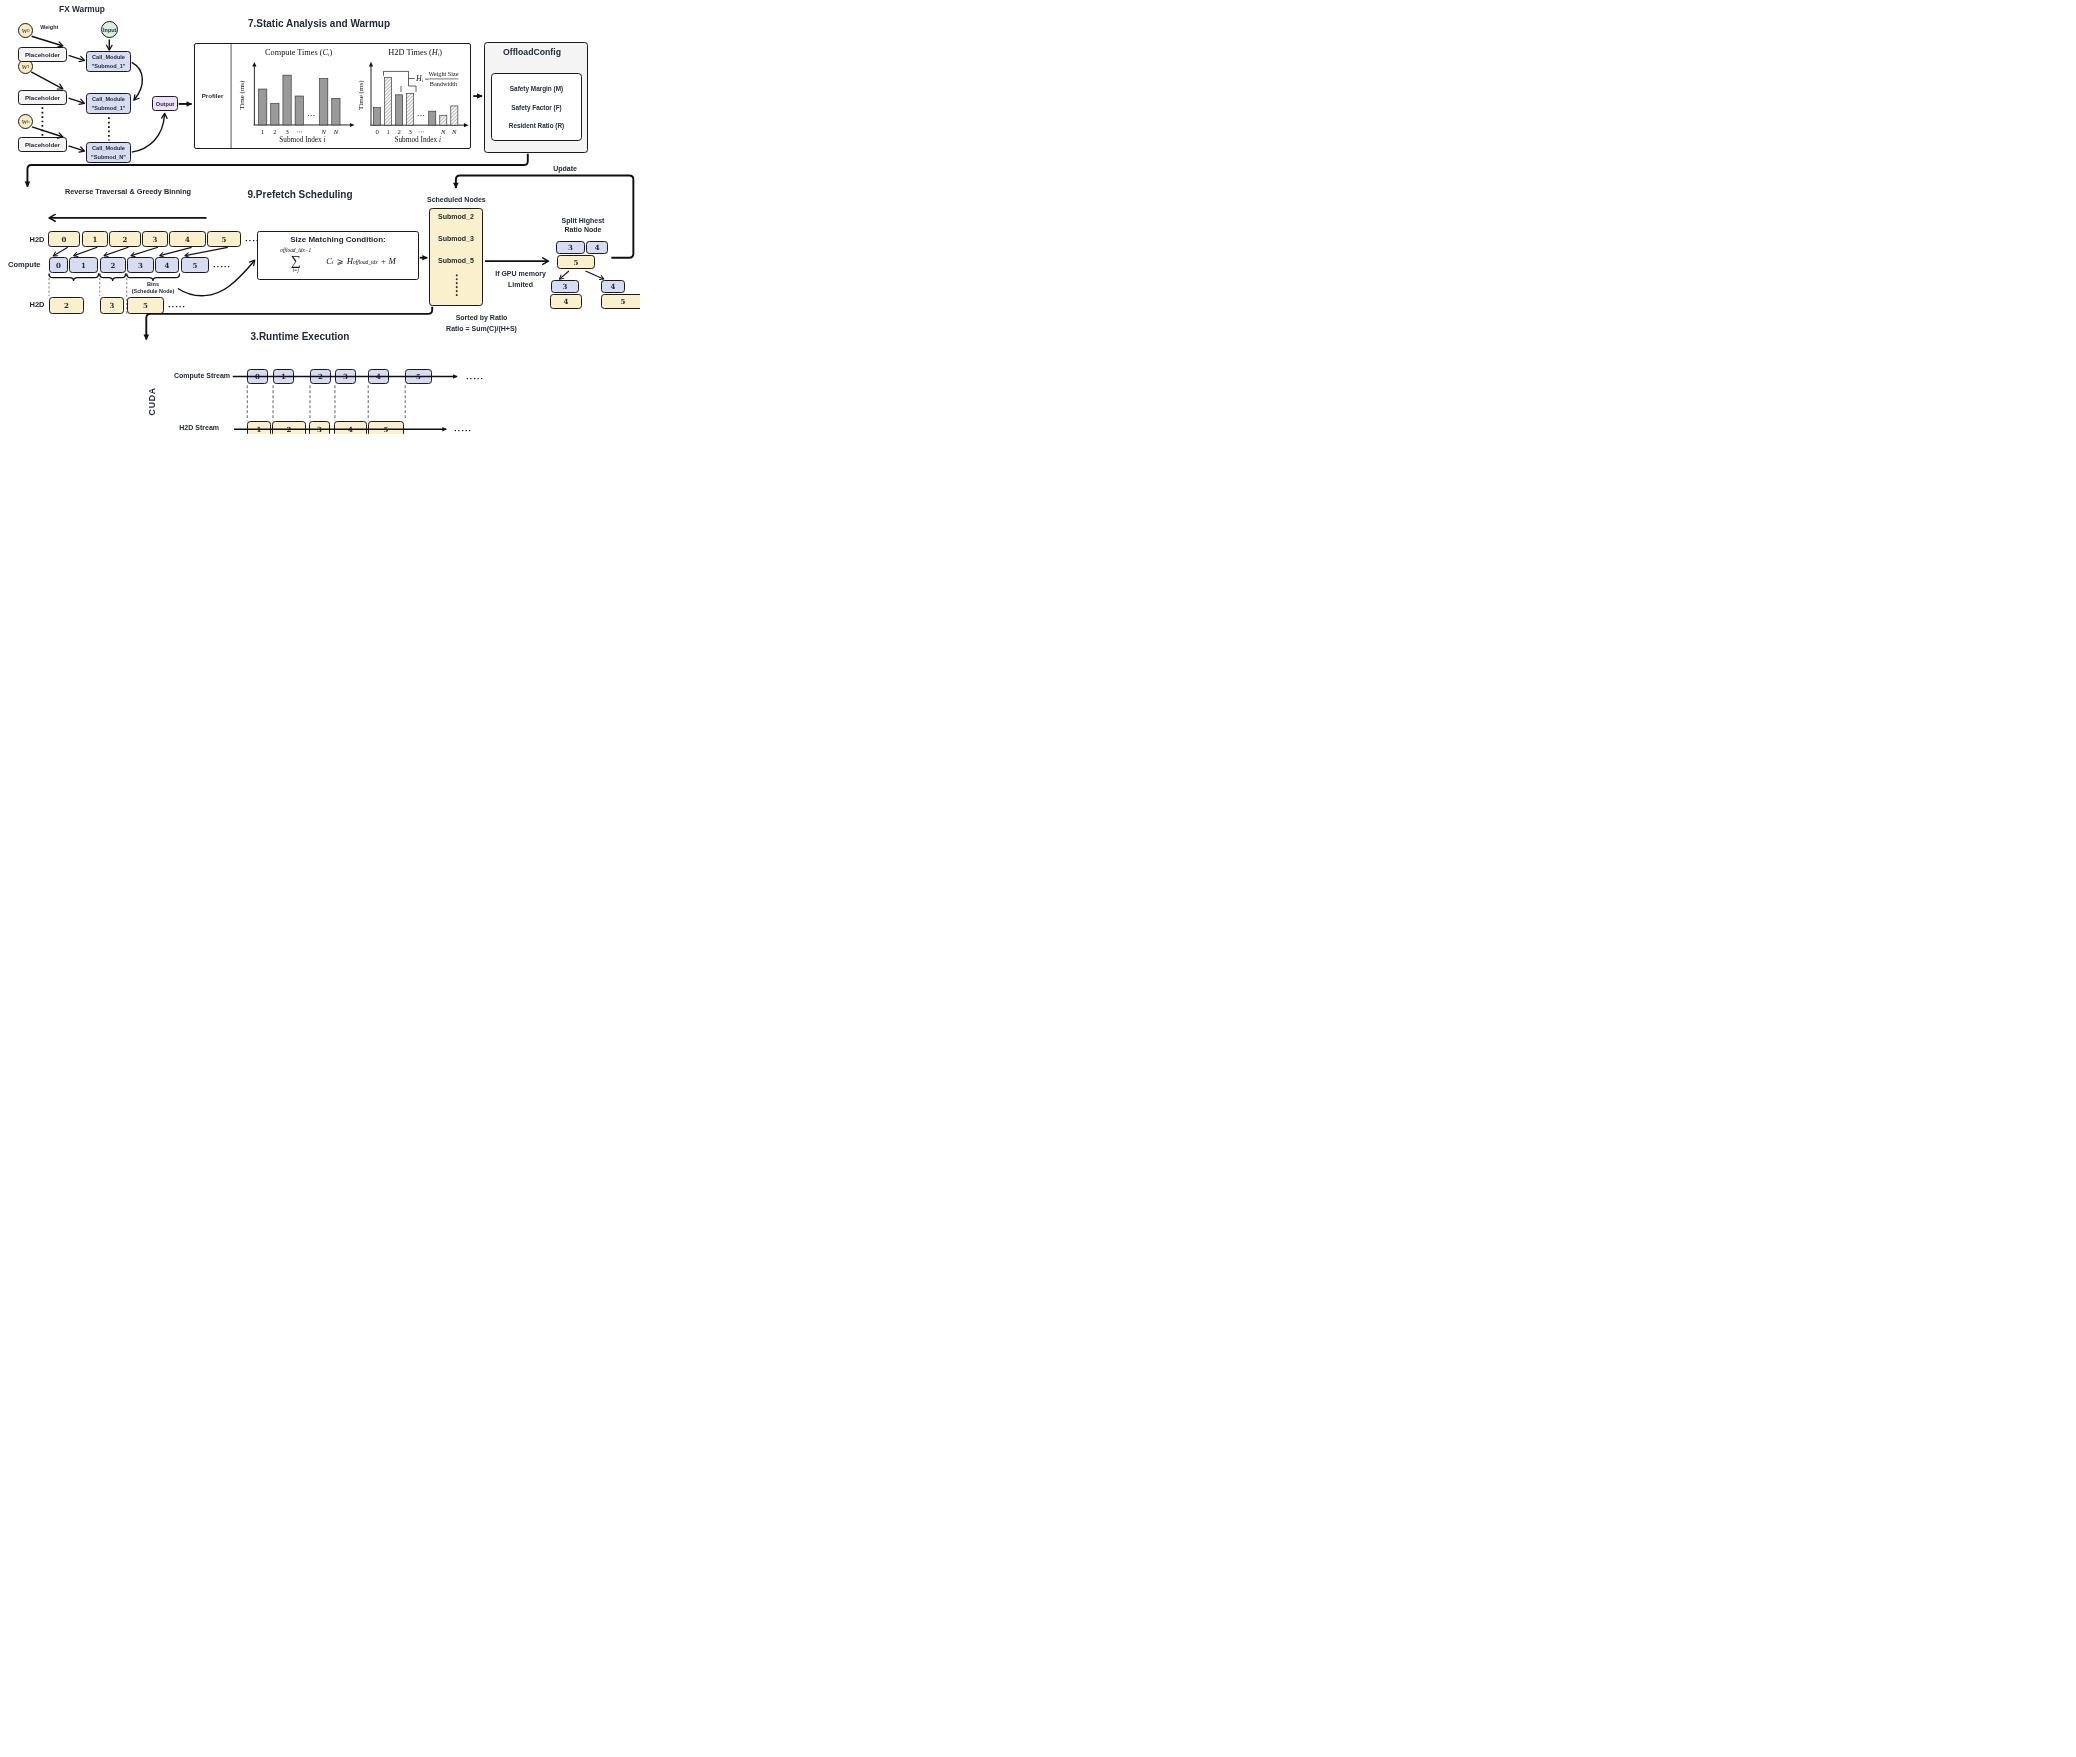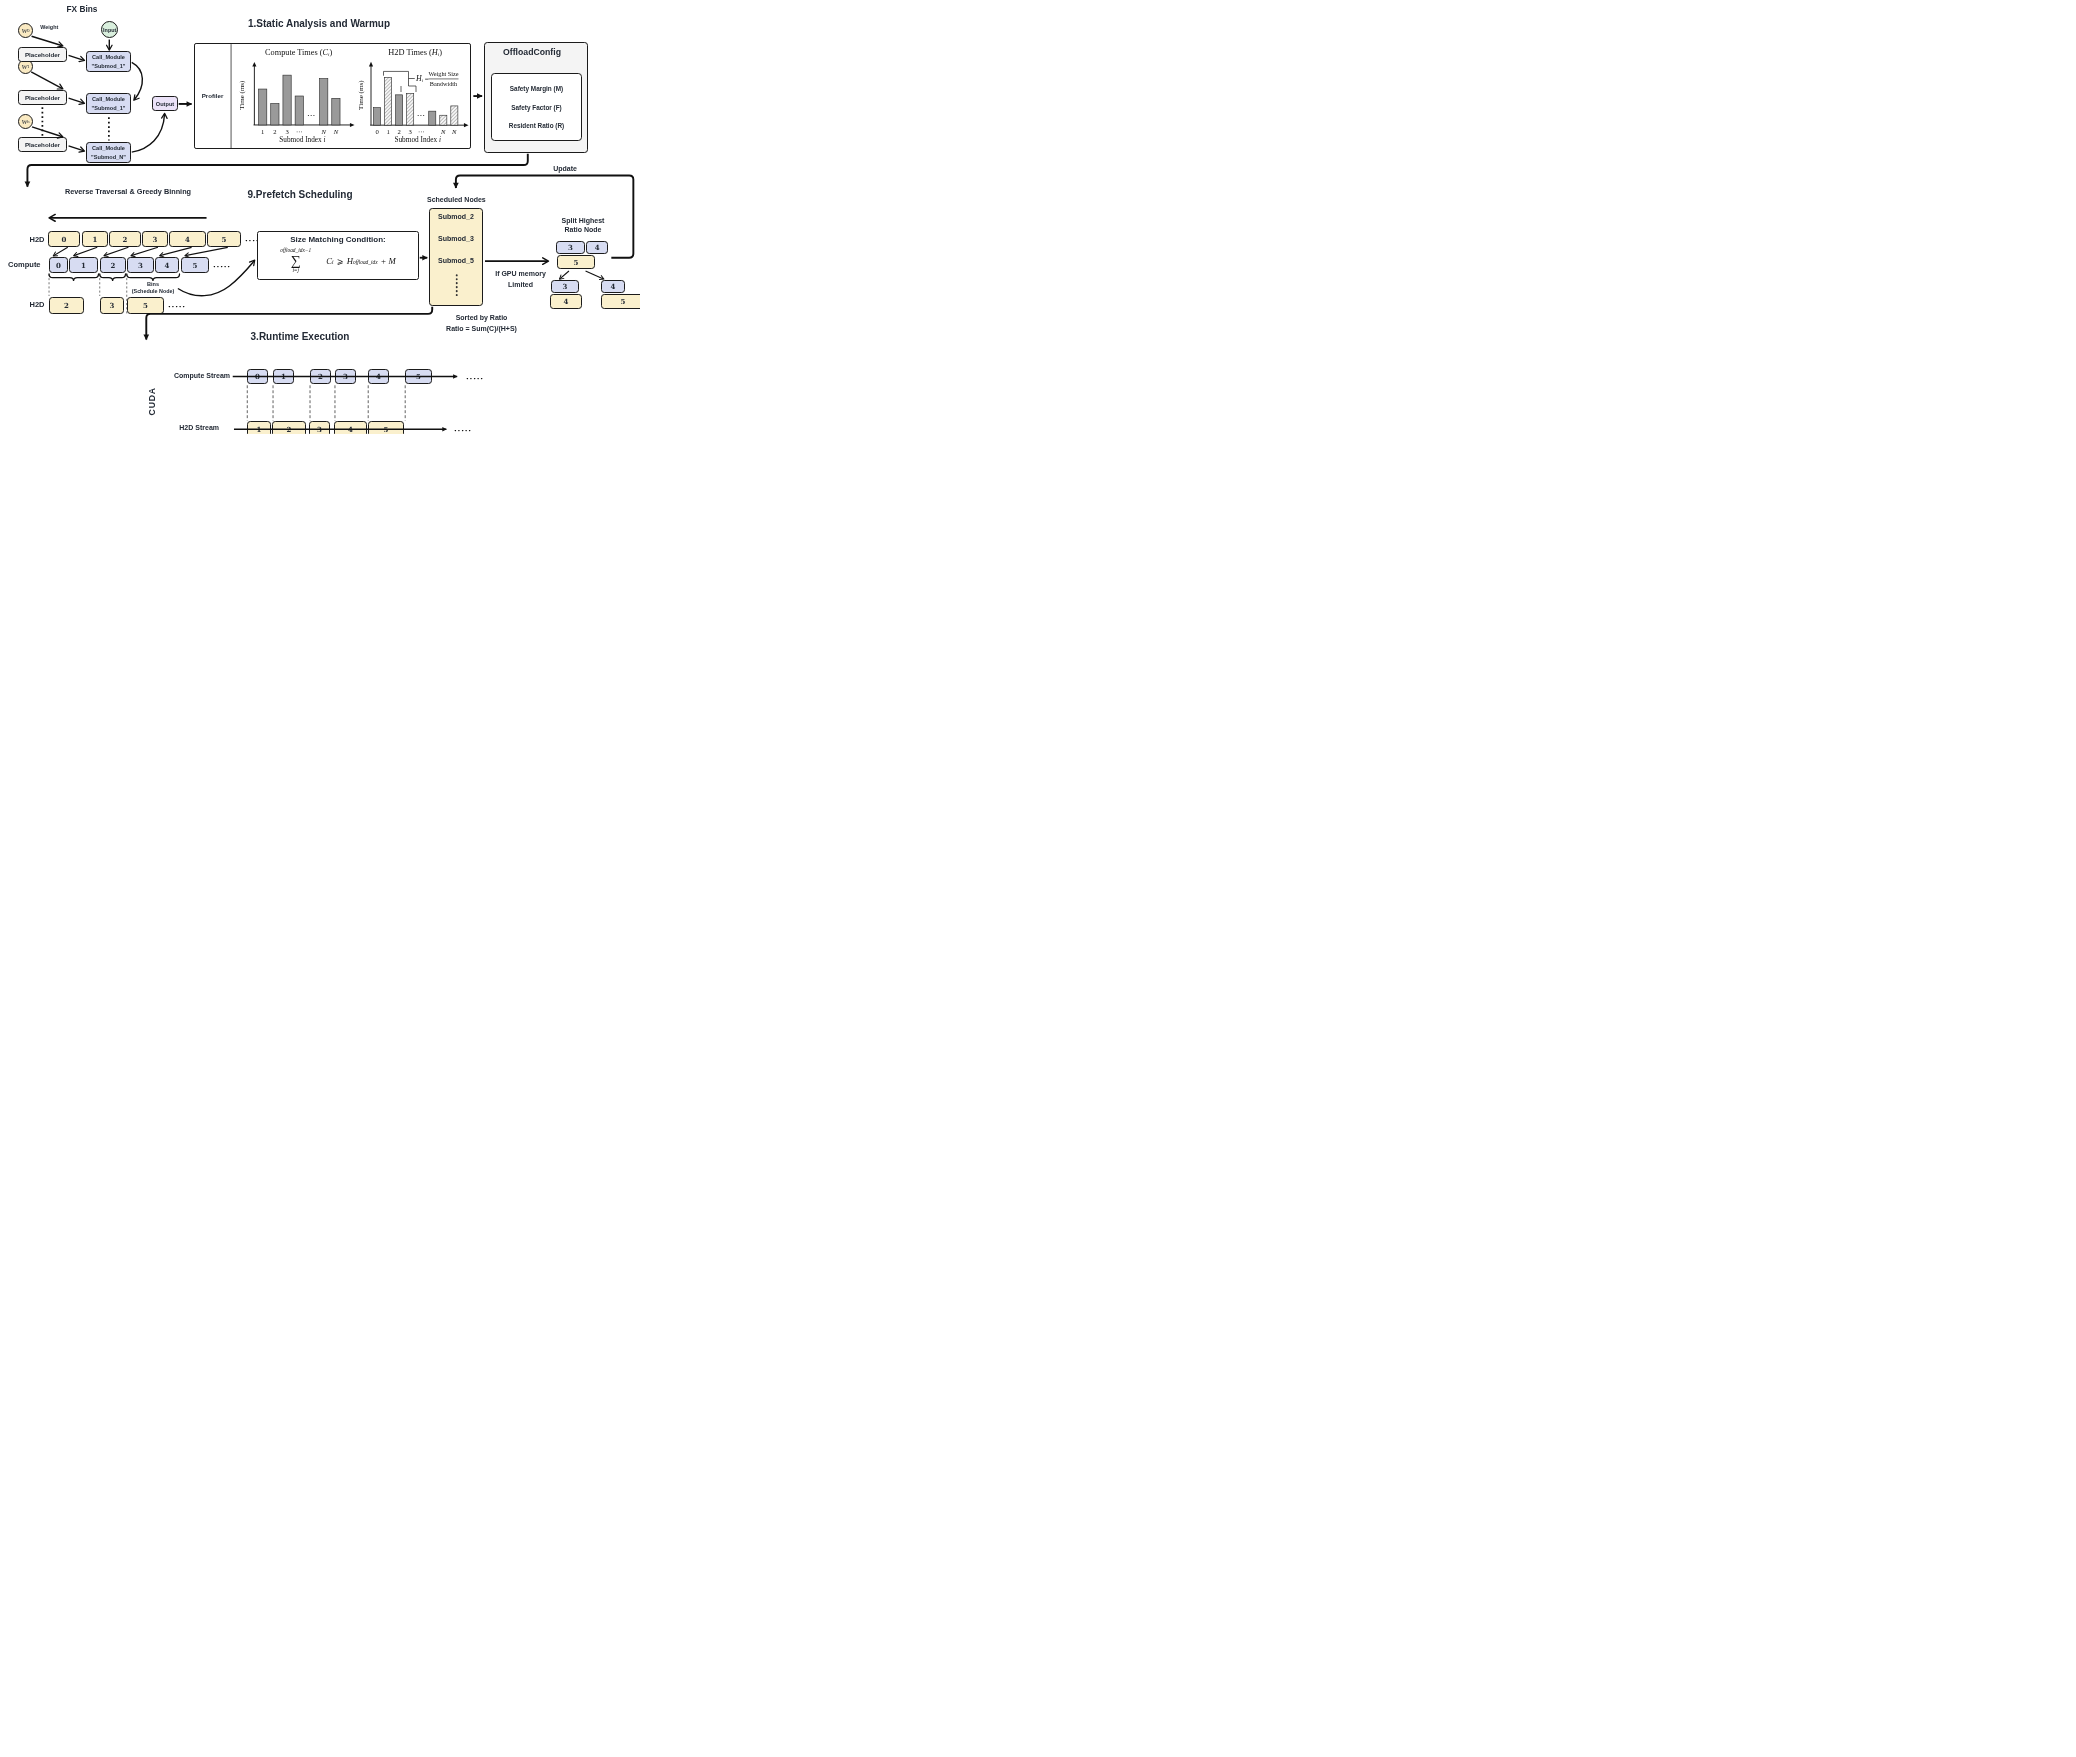--- a/index.html
+++ b/index.html
@@ -43,21 +43,21 @@
   .cxli{font:italic 17.5px "Liberation Serif",serif;}
   .cd{font:700 17px "Liberation Serif",serif;letter-spacing:1px;}
   .ca{font:15px "Liberation Serif",serif;}
   .cai{font:italic 19px "Liberation Serif",serif;}
 </style>
 </head>
 <body>
 
 <div id="canvas">
 
-  <div class="lbl" style="left:49px;top:5px;width:66px;font-size:8.3px;">FX Bins</div>
+  <div class="lbl" style="left:49px;top:5px;width:66px;font-size:8.3px;">FX Warmup</div>
 
   <div class="box wc" style="left:18px;top:23px;width:15px;height:15px;">
       <span>W</span>
       <sub>0</sub>
     </div>
   <div class="lbl" style="left:36px;top:24px;width:26.6px;font-size:5.4px;">Weight</div>
   <div class="box wc" style="left:18px;top:59px;width:15px;height:15px;">
       <span>W</span>
       <sub>1</sub>
     </div>
@@ -80,21 +80,21 @@
     <span>Call_Module</span>
     <span>"Submod_1"</span>
   </div>
   <div class="box lav cm" style="left:86px;top:142px;width:45px;height:21px;">
     <span>Call_Module</span>
     <span>"Submod_N"</span>
   </div>
 
   <div class="box violet" style="left:152px;top:96px;width:26px;height:15.4px;font-size:5.6px;">Output</div>
 
-  <div class="lbl" style="left:215px;top:18px;width:208px;font-size:10px;">1.Static Analysis and Warmup</div>
+  <div class="lbl" style="left:215px;top:18px;width:208px;font-size:10px;">7.Static Analysis and Warmup</div>
 
   <div class="box" style="left:194px;top:43px;width:277px;height:106px;border-width:1.7px;border-radius:2.1px;"></div>
   <div class="lbl" style="left:194px;top:92px;width:37px;font-size:6.2px;">Profiler</div>
   <div id="chartL" style="position:absolute;left:237px;top:46px;width:120px;height:100px;"><svg viewBox="0 0 290 240" width="120" height="100">
         <defs>
           <pattern id="hL" width="6" height="6" patternUnits="userSpaceOnUse" patternTransform="rotate(45)">
             <rect width="6" height="6" fill="#f5f5f5"></rect>
             <line x1="0" y1="0" x2="0" y2="6" stroke="#808080" stroke-width="2.2"></line>
           </pattern>
         </defs>

